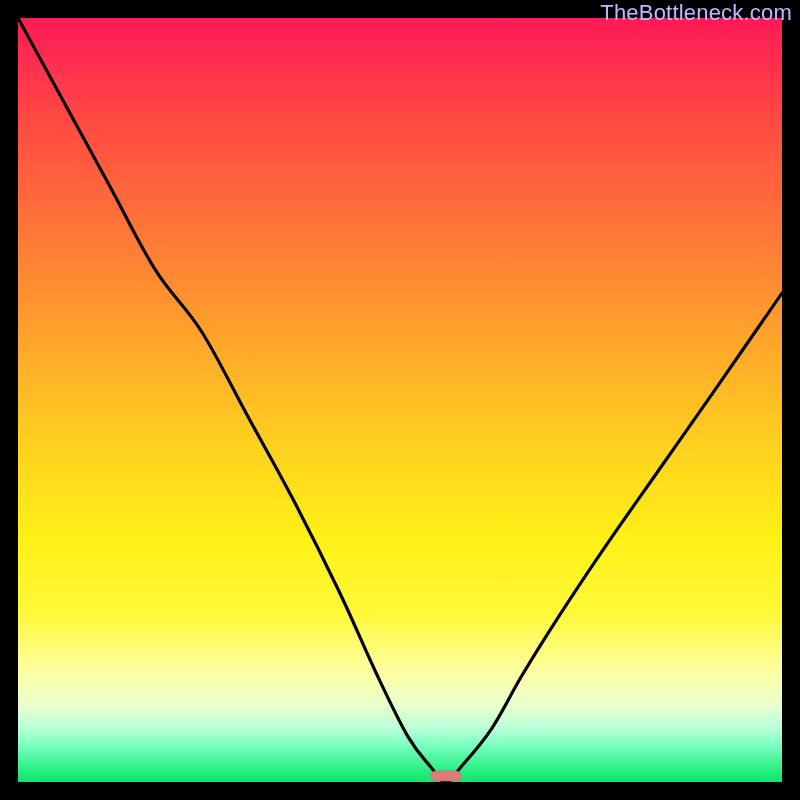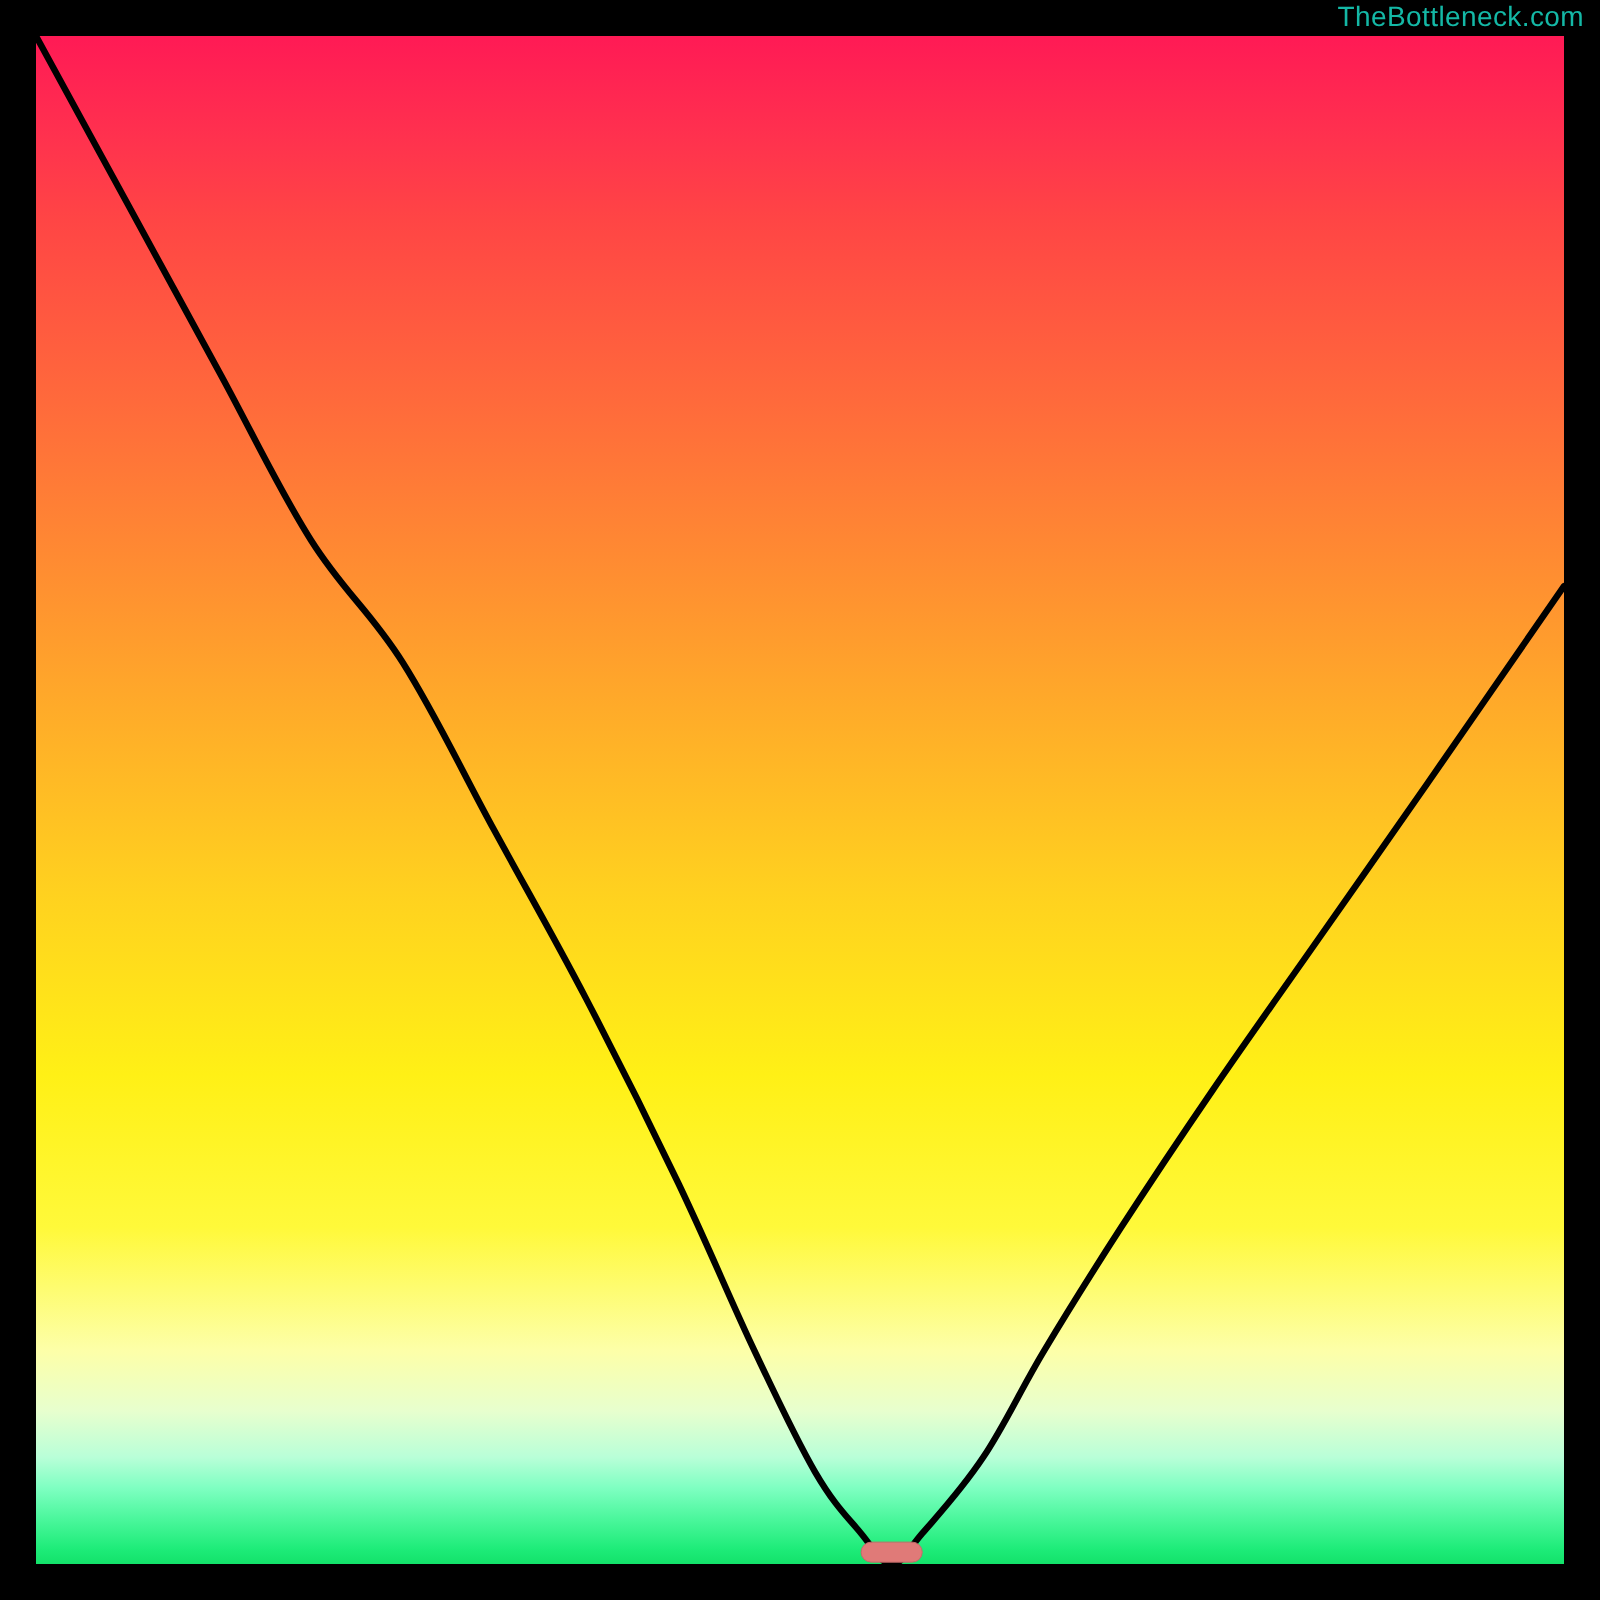--- a/index.html
+++ b/index.html
@@ -62,22 +62,22 @@
   }
   .trough {
     fill: #e07a78;
     stroke: #c46b6a;
     stroke-width: 0.5;
   }
   .watermark {
     position: absolute;
     top: 0px;
     right: 8px;
-    font-size: 14px;
-    color: #14b8a6;
+    font-size: 22px;
+    color: #c4b5fd;
     font-weight: 500;
     letter-spacing: 0.2px;
     user-select: none;
   }
 </style>
 </head>
 <body>
 
 <div class="frame">
 

